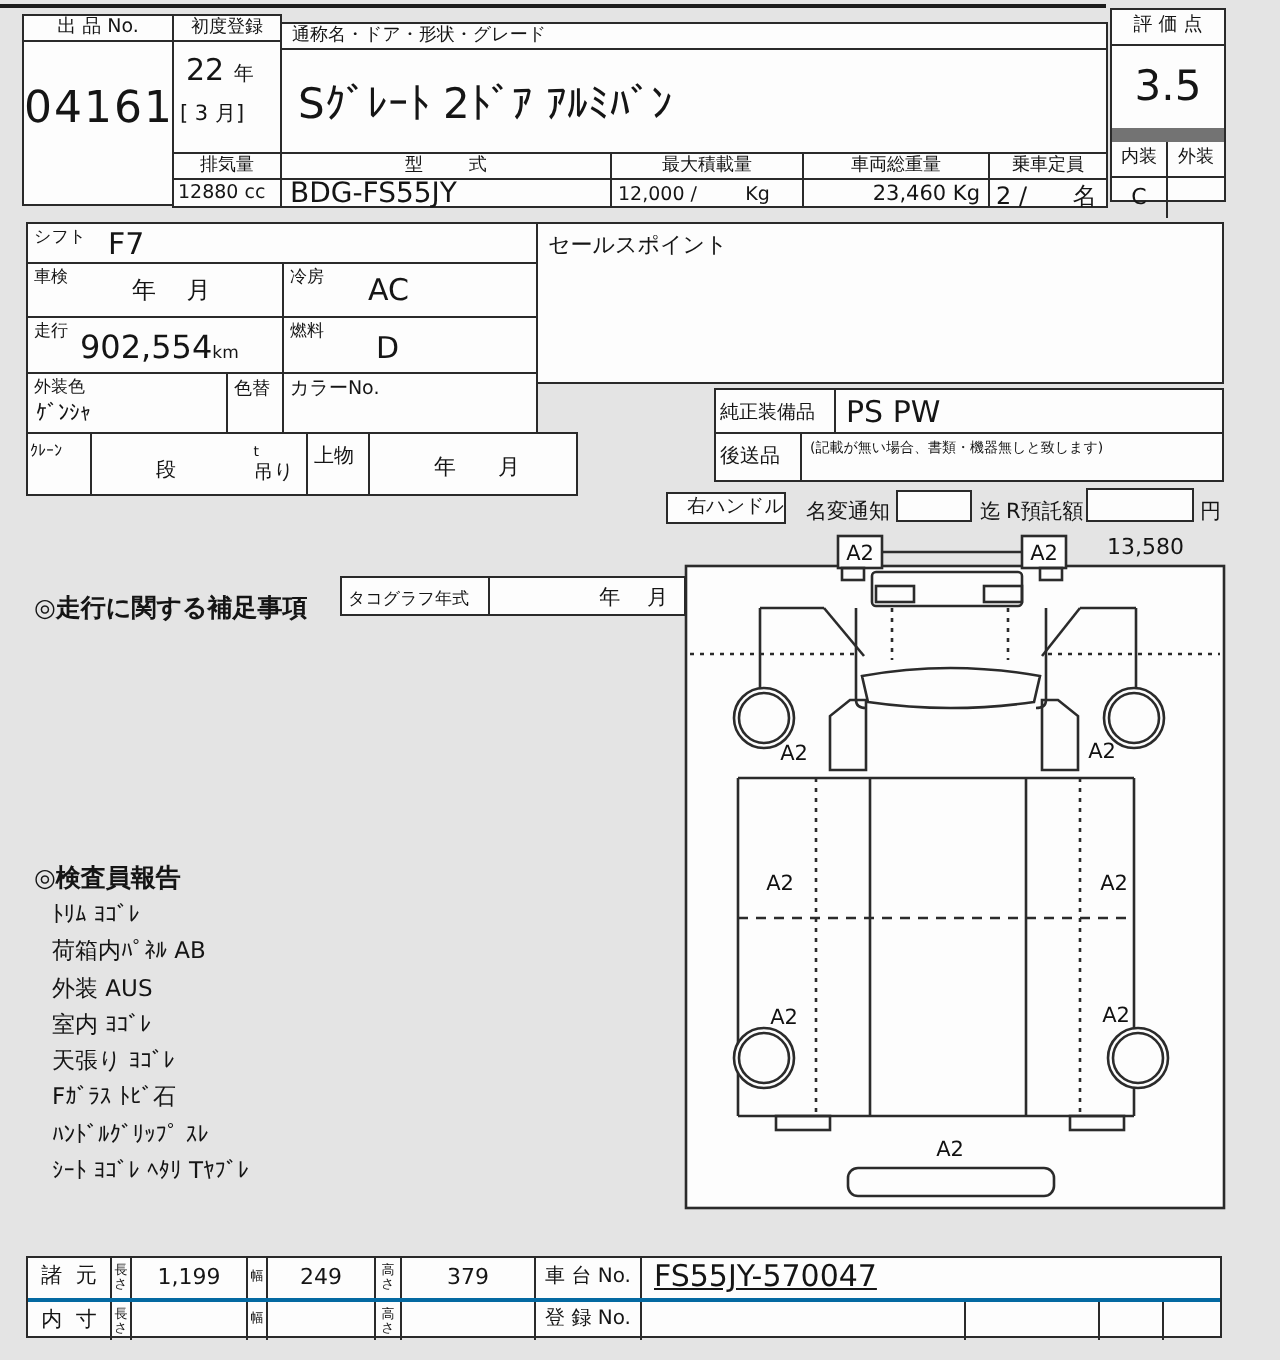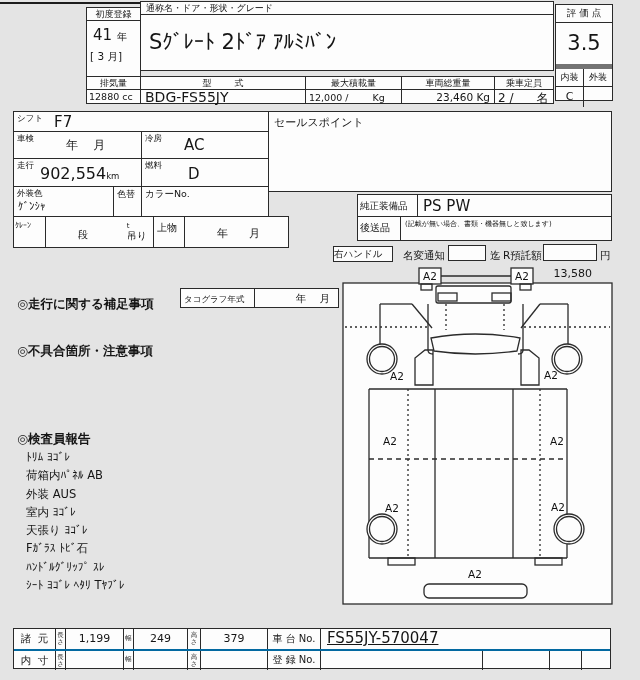--- a/index.html
+++ b/index.html
@@ -17,30 +17,34 @@
   .t-sup{position:absolute;top:-7px;left:0;font-size:7px;}
   svg text{font-family:"DejaVu Sans","Liberation Sans",sans-serif;}
 </style>
 </head>
 <body>
 
 <div id="sheet">
 
   <div class="abs" style="left:0;top:2px;width:553px;height:2px;background:#1c1c1c;"></div>
 
+  <div class="box" style="left:11px;top:7px;width:76px;height:96px;">
+    <div class="hdr" style="font-size:9.5px;">出 品 No.</div>
+    <div class="abs" style="left:0;top:34px;width:100%;text-align:center;font-size:22px;letter-spacing:1px;">04161</div>
+  </div>
 
   <div class="box" style="left:86px;top:7px;width:55px;height:70px;">
     <div class="hdr">初度登録</div>
     <div class="abs" style="left:6px;top:18px;font-size:15px;">
-      <span>41</span> <span style="font-size:10px;">年</span>
+      <span>22</span> <span style="font-size:10px;">年</span>
     </div>
     <div class="abs pre" style="left:3px;top:42px;font-size:10.5px;">[ 3 月]</div>
   </div>
 
-  <div class="box" style="left:140px;top:1px;width:414px;height:70px;">
+  <div class="box" style="left:140px;top:11px;width:414px;height:70px;">
     <div class="hdr" style="text-align:left;padding-left:5px;">通称名・ドア・形状・グレード</div>
     <div class="abs" style="left:8px;top:28px;font-size:21px;white-space:pre;">Sｸﾞﾚｰﾄ 2ﾄﾞｱ ｱﾙﾐﾊﾞﾝ</div>
   </div>
 
   <div class="box" style="left:86px;top:76px;width:55px;height:28px;">
     <div class="hdr">排気量</div>
     <div class="abs" style="left:2px;top:14px;font-size:9.5px;">12880 cc</div>
   </div>
   <div class="box" style="left:140px;top:76px;width:166px;height:28px;">
     <div class="hdr pre">型        式</div>
@@ -54,21 +58,21 @@
     <div class="hdr">車両総重量</div>
     <div class="abs" style="right:4px;top:14px;font-size:10.5px;">23,460 Kg</div>
   </div>
   <div class="box" style="left:494px;top:76px;width:60px;height:28px;">
     <div class="hdr">乗車定員</div>
     <div class="abs pre" style="left:3px;top:13px;font-size:12px;">2 /      名</div>
   </div>
 
   <div class="box" style="left:555px;top:4px;width:58px;height:97px;">
     <div class="hdr pre" style="line-height:16px;height:17px;font-size:9.5px;">評 価 点</div>
-    <div style="height:41px;text-align:center;font-size:21px;line-height:40px;border-bottom:5px solid #737373;">3.5</div>
+    <div style="height:41px;text-align:center;font-size:21px;line-height:40px;border-bottom:7px solid #737373;">3.5</div>
     <div class="row" style="height:17px;border-bottom:1px solid #2a2a2a;">
       <div class="cell" style="width:50%;font-size:9px;text-align:center;line-height:16px;">内装</div>
       <div class="cell" style="width:50%;font-size:9px;text-align:center;line-height:16px;">外装</div>
     </div>
     <div class="row" style="height:20px;">
       <div class="cell" style="width:50%;font-size:11px;text-align:center;line-height:19px;">C</div>
       <div class="cell" style="width:50%;font-size:11px;text-align:center;line-height:19px;"></div>
     </div>
   </div>
 
@@ -150,42 +154,41 @@
   <div class="box row" style="left:357px;top:216px;width:255px;height:25px;">
     <div class="cell" style="width:43px;">
       <span class="v" style="left:2px;top:4px;font-size:10px;">後送品</span>
     </div>
     <div class="cell" style="flex:1;">
       <span class="v" style="left:4px;top:2px;font-size:7px;">(記載が無い場合、書類・機器無しと致します)</span>
     </div>
   </div>
 
   <div class="box" style="left:333px;top:246px;width:60px;height:16px;">
-    <div style="text-align:left;font-size:9.5px;line-height:14px;">右ハンドル</div>
+    <div style="text-align:right;font-size:9.5px;line-height:14px;">右ハンドル</div>
   </div>
   <div class="abs" style="left:403px;top:249px;font-size:10.5px;">名変通知</div>
   <div class="box" style="left:448px;top:245px;width:38px;height:16px;"></div>
   <div class="abs" style="left:490px;top:249px;font-size:10.5px;">迄</div>
   <div class="abs" style="left:503px;top:249px;font-size:10.5px;">R預託額</div>
   <div class="box" style="left:543px;top:244px;width:54px;height:17px;">
     <div style="text-align:right;padding-right:4px;font-size:11px;line-height:15px;margin-top:21px;">13,580</div>
   </div>
   <div class="abs" style="left:600px;top:249px;font-size:10.5px;">円</div>
 
   <div class="abs" style="left:17px;top:296px;font-size:12.5px;font-weight:bold;">◎走行に関する補足事項</div>
-  <div class="box row" style="left:180px;top:288px;width:159px;height:20px;">
+  <div class="box row" style="left:170px;top:288px;width:173px;height:20px;">
     <div class="cell" style="width:74px;">
       <span class="v" style="left:3px;top:5px;font-size:8.5px;">タコグラフ年式</span>
     </div>
     <div class="cell" style="flex:1;">
       <span class="v pre" style="right:8px;top:3px;font-size:10.5px;">年    月</span>
     </div>
   </div>
 
-  <div class="abs" style="left:17px;top:343px;font-size:12.5px;font-weight:bold;">◎不具合箇所・注意事項</div>
 
   <div class="abs" style="left:17px;top:431px;font-size:12.5px;font-weight:bold;">◎検査員報告</div>
   <div class="abs" style="left:26px;top:448px;width:280px;font-size:11.5px;line-height:18.3px;">
     <div>ﾄﾘﾑ ﾖｺﾞﾚ</div>
     <div>荷箱内ﾊﾟﾈﾙ AB</div>
     <div>外装 AUS</div>
     <div>室内 ﾖｺﾞﾚ</div>
     <div>天張り ﾖｺﾞﾚ</div>
     <div>Fｶﾞﾗｽ ﾄﾋﾞ石</div>
     <div>ﾊﾝﾄﾞﾙｸﾞﾘｯﾌﾟ ｽﾚ</div>

